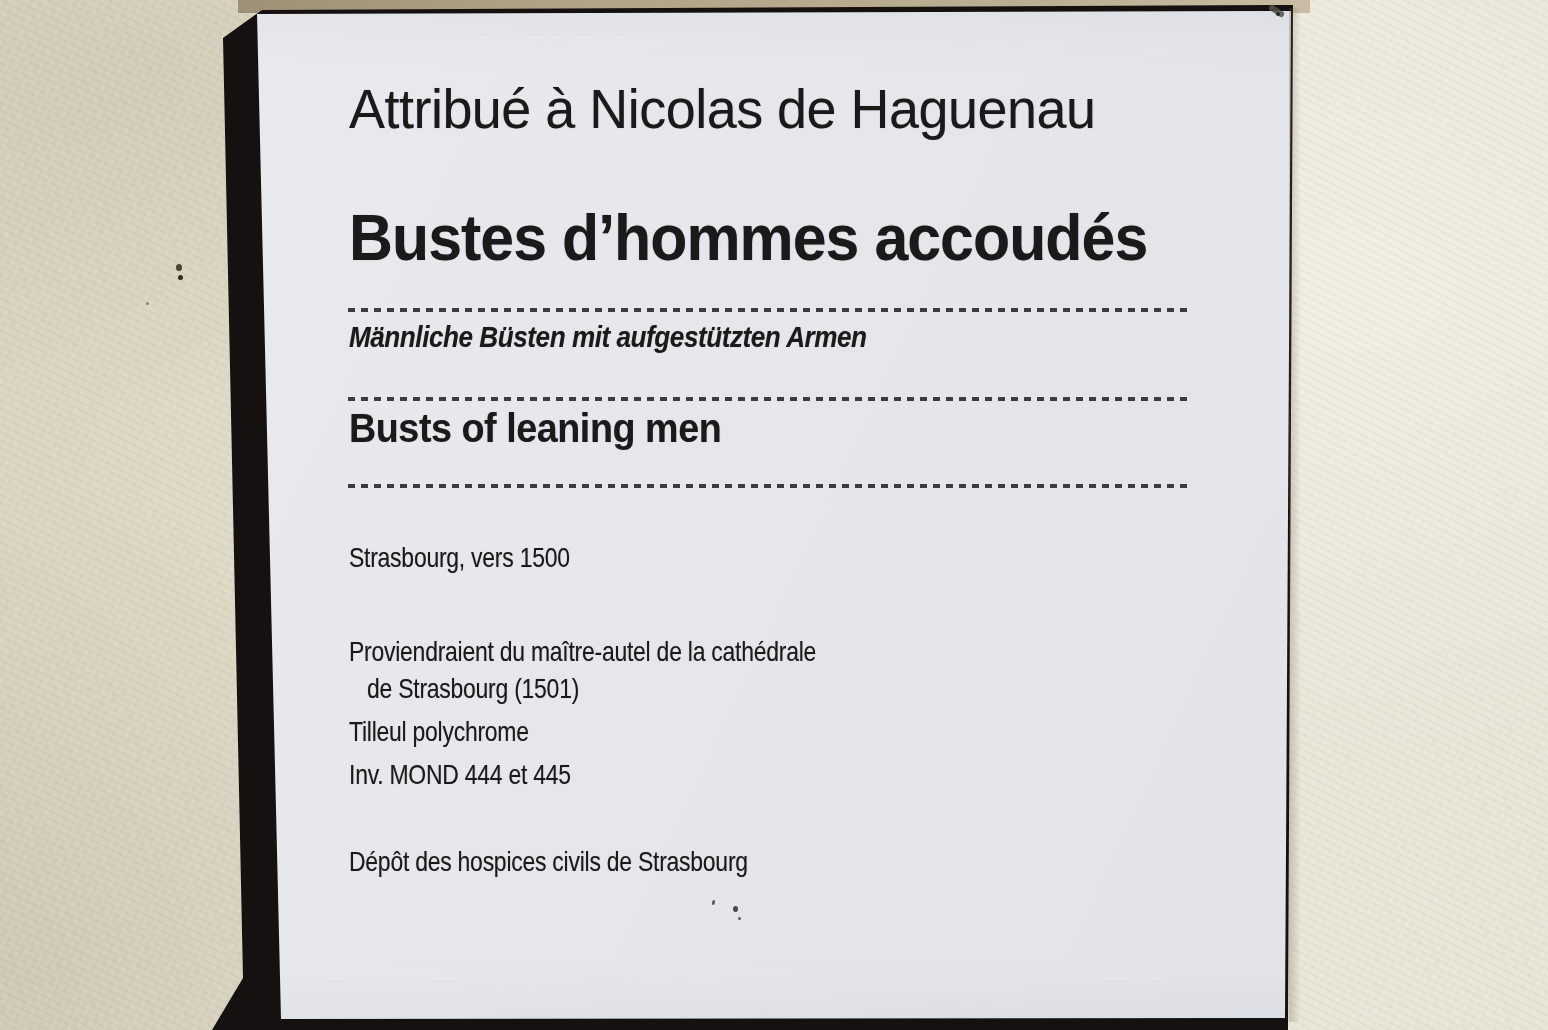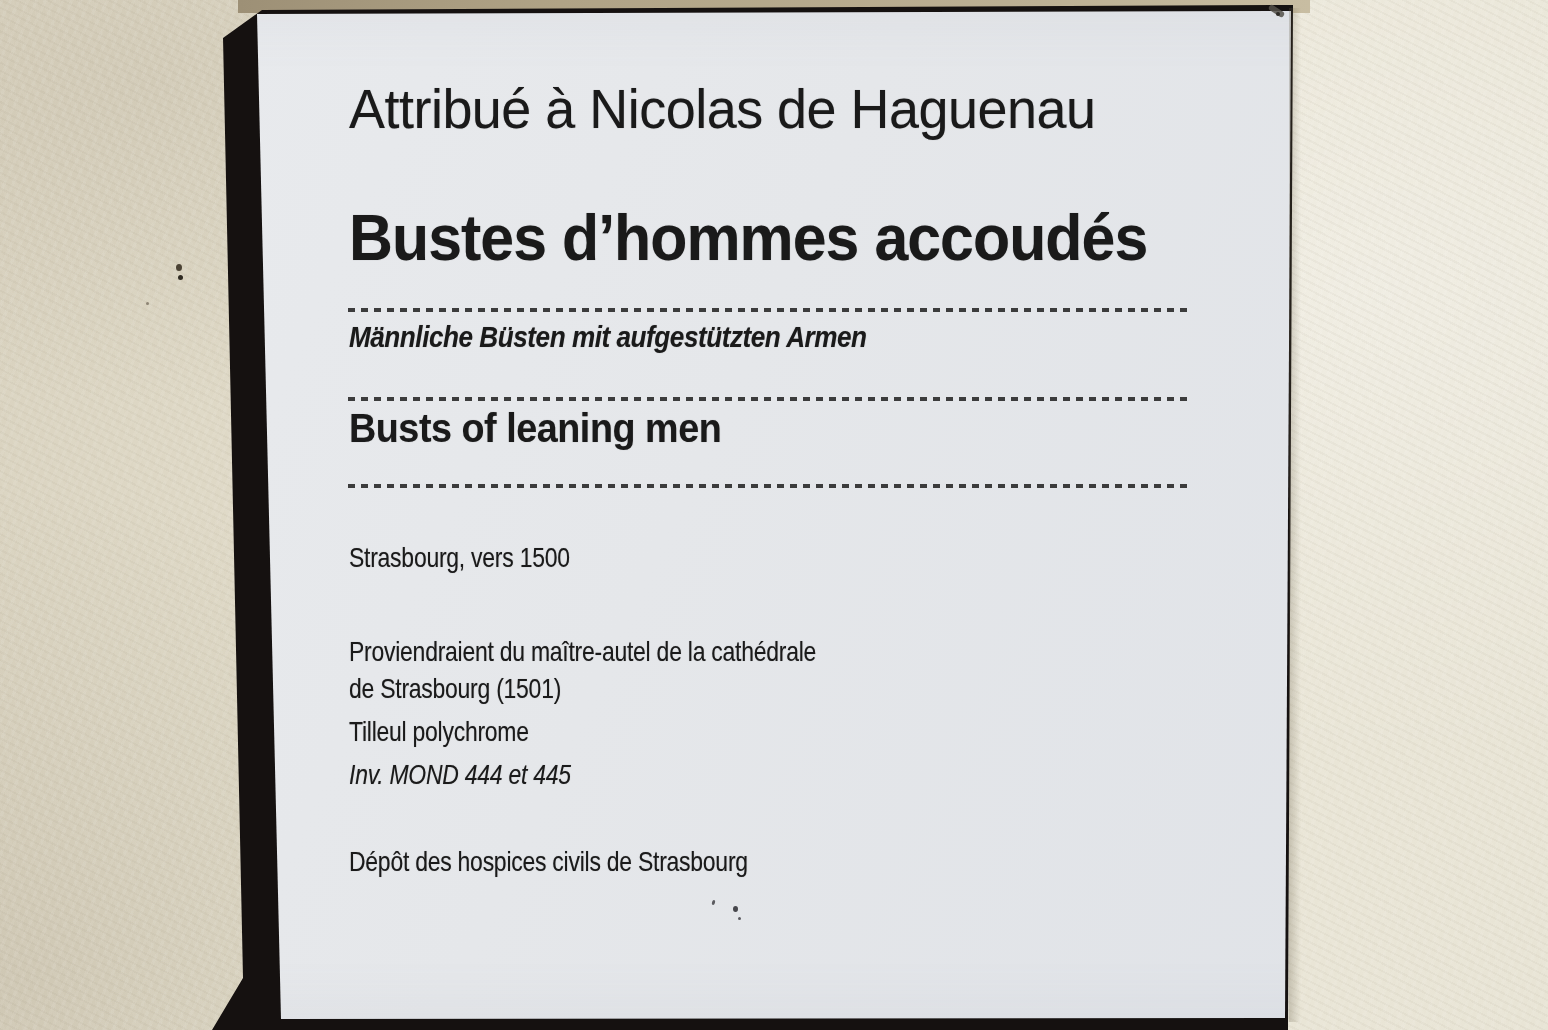--- a/index.html
+++ b/index.html
@@ -66,23 +66,23 @@
   .title-fr{top:206px;font-size:64px;font-weight:700;letter-spacing:-1px;text-align:center;}
   .title-fr .sq{transform:scaleX(.95);}
   .title-de{top:323px;font-size:29px;font-weight:700;letter-spacing:-.5px;font-style:italic;}
   .title-de .sq{transform:scaleX(.90);}
   .title-en{top:408px;font-size:41px;font-weight:700;letter-spacing:-.5px;}
   .title-en .sq{transform:scaleX(.92);}
   .body-line{font-size:28px;font-weight:400;letter-spacing:-.3px;}
   .body-line .sq{transform:scaleX(.82);}
   .date-line{top:544px;}
   .prov-1{top:596px;margin-top:42px;}
-  .prov-2{top:675px;}
+  .prov-2{top:675px;margin-left:18px;}
   .material-line{top:718px;text-align:center;}
-  .inventory-line{top:761px;font-style:italic;}
+  .inventory-line{top:761px;}
   .credit-line{top:848px;text-align:right;}
   .divider{
     position:absolute;left:348px;width:843px;height:4px;
     background:repeating-linear-gradient(90deg,var(--divider,#2d2d2d) 0 7px,rgba(0,0,0,0) 7px 13px);
     opacity:.92;
   }
   .div-top{top:308px;}
   .div-mid{top:397px;}
   .div-bot{top:484px;}
 </style>

